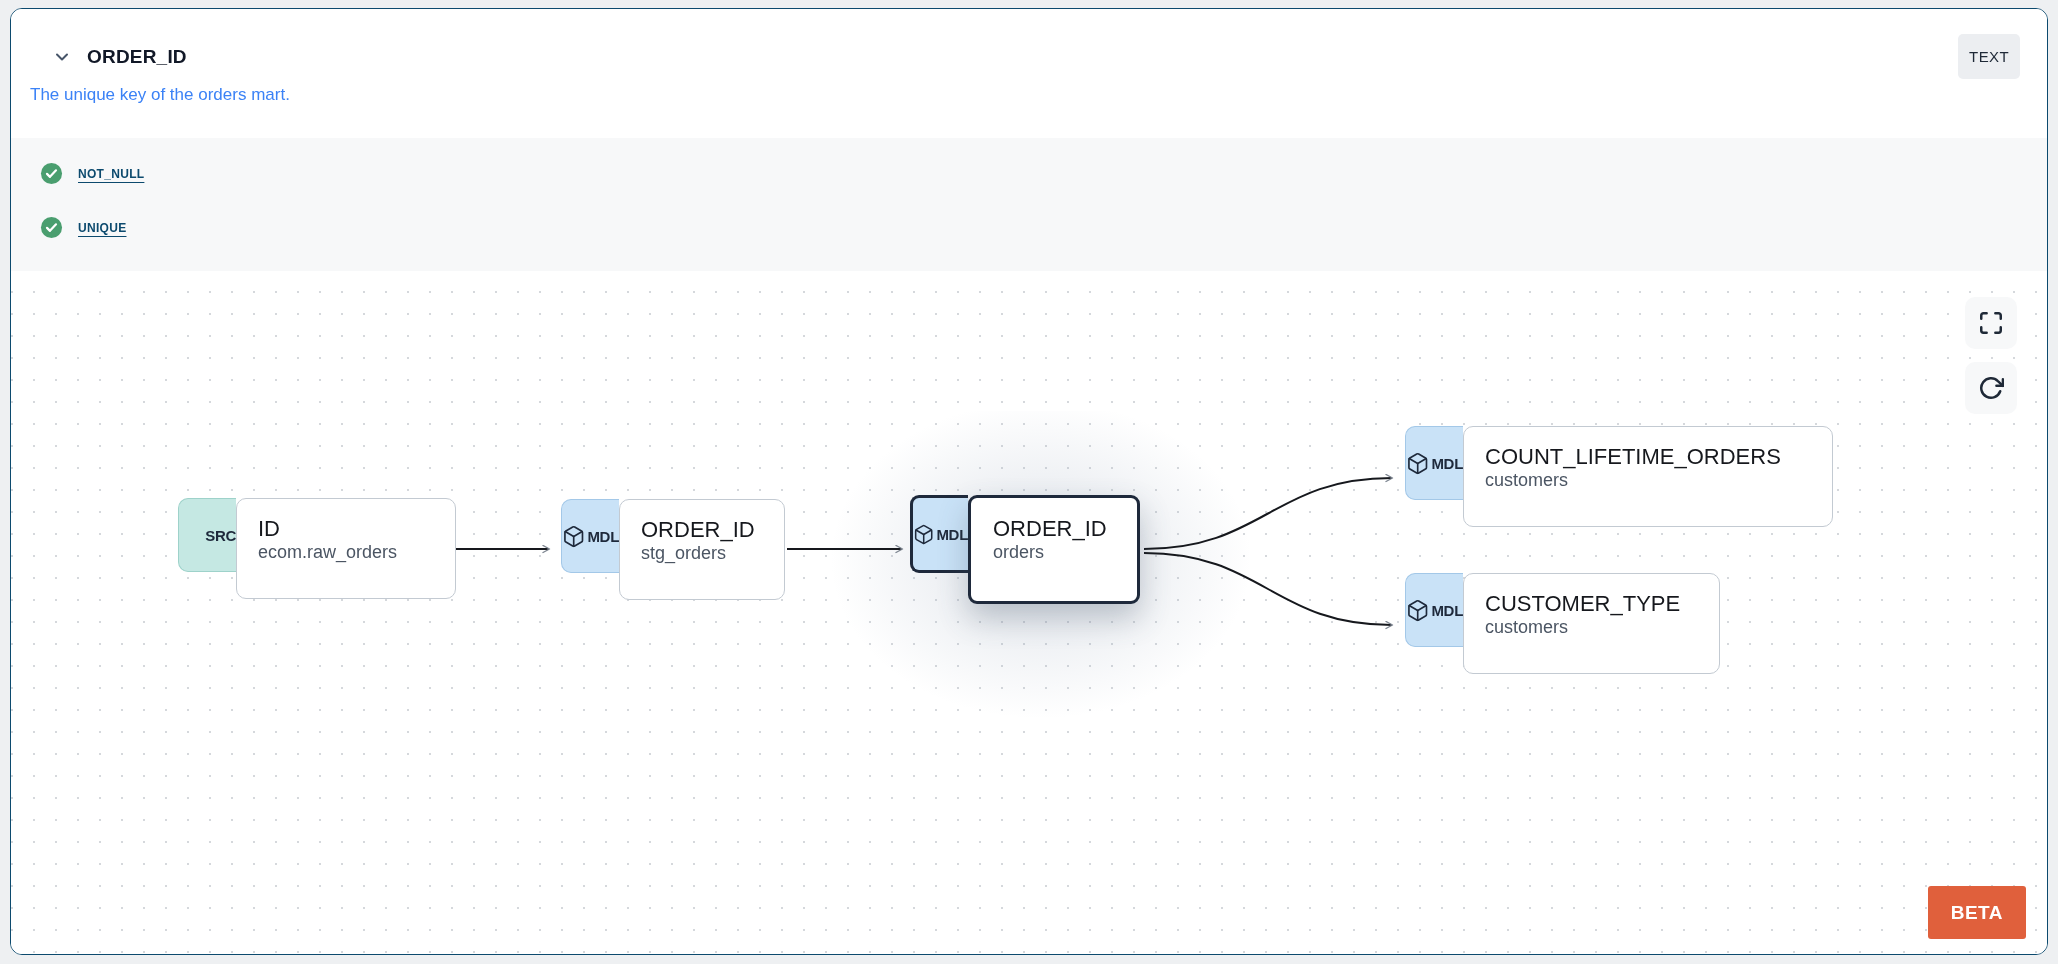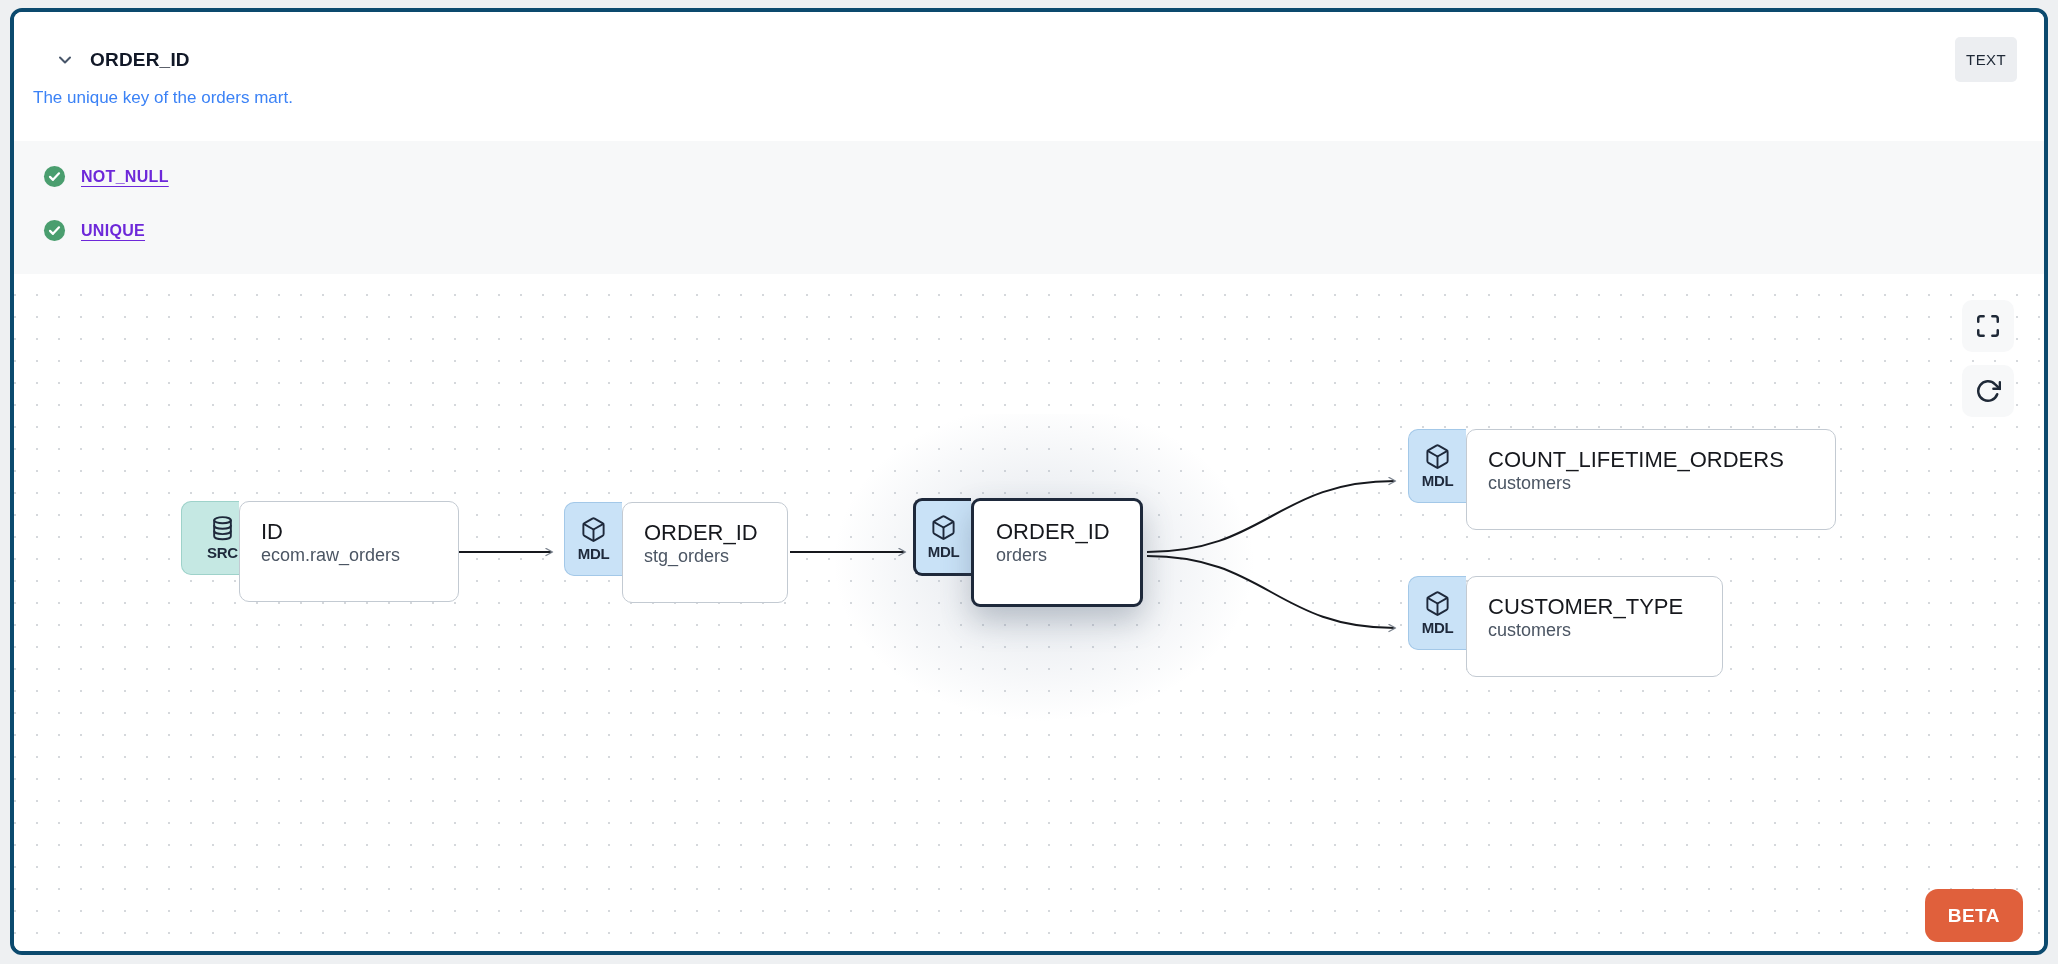--- a/index.html
+++ b/index.html
@@ -7,21 +7,21 @@
   body {
     font-family:"Liberation Sans", sans-serif;
     background:#eef0f2;
     color:#0f172a;
     overflow:hidden;
   }
   .card {
     position:absolute; left:10px; top:8px;
     width:2038px; height:947px;
     background:#ffffff;
-    border:4px solid #0c4a6e;
+    border:1px solid #0c4a6e;
     border-radius:12px;
     overflow:hidden;
   }
   
   .card-header { height:129px; padding:25px 27px 0 19px; background:#ffffff; }
   .header-row { display:flex; align-items:center; }
   .chevron-btn {
     width:24px; height:24px; margin-left:20px;
     display:flex; align-items:center; justify-content:center;
     background:none; border:none; cursor:pointer; color:#475569;
@@ -36,22 +36,22 @@
   .description { margin-top:6px; font-size:17px; color:#3b82f6; }
   
   .tests-section {
     height:133px; background:#f7f8f9;
     padding:24px 30px 0 29px;
     display:flex; flex-direction:column; gap:31px;
   }
   .test-row { display:flex; align-items:center; gap:15px; }
   .check-icon { width:23px; height:23px; flex:0 0 auto; }
   .test-link {
-    font-size:16px; font-weight:600; letter-spacing:.3px;
-    color:#6d28d9; text-decoration:underline;
+    font-size:12px; font-weight:600; letter-spacing:.3px;
+    color:#0c4a6e; text-decoration:underline;
     text-underline-offset:4px; cursor:pointer;
   }
   
   .canvas {
     position:relative; height:685px; background:#ffffff;
     background-image:radial-gradient(circle, #d5d8dc 1.3px, transparent 1.5px);
     background-size:22px 22px; background-position:12px 10px;
     overflow:hidden;
   }
   .edges { position:absolute; left:0; top:0; z-index:2; pointer-events:none; }
@@ -59,21 +59,21 @@
     position:absolute; left:790px; top:140px; width:480px; height:330px; z-index:1;
     background:radial-gradient(ellipse at 50% 45%, rgba(148,163,184,.30) 0%, rgba(148,163,184,0) 62%);
   }
   
   .node { position:absolute; display:flex; align-items:flex-start; z-index:3; cursor:pointer; }
   .node-badge {
     width:58px; height:74px; flex:0 0 auto;
     border:1px solid rgba(30,41,59,.25);
     border-right:none;
     border-radius:10px 0 0 10px;
-    display:flex; flex-direction:column; align-items:center; justify-content:center;
+    display:flex; align-items:center; justify-content:center;
     gap:2px; color:#1e293b;
   }
   .node-badge .badge-label { font-size:15px; font-weight:700; letter-spacing:-.3px; }
   .badge-src { background:#c5e8e3; border-color:#9ed2ca;padding-left:24px; }
   .badge-mdl { background:#c9e2f7; border-color:#a3c8e8; }
   .node-box {
     min-height:101px; background:#ffffff;
     border:1px solid #c3cad2; border-radius:10px;
     padding:17px 25px 19px 21px; white-space:nowrap;
   }
@@ -92,21 +92,21 @@
   .canvas-controls { position:absolute; right:30px; top:26px; display:flex; flex-direction:column; gap:13px; z-index:4; }
   .ctrl-btn {
     width:52px; height:52px; border:none; border-radius:10px;
     background:#f7f8f9; color:#1f2937; cursor:pointer;
     display:flex; align-items:center; justify-content:center;
   }
   .beta-badge {
     position:absolute; right:21px; bottom:17px; z-index:4;
     background:#e0603c; color:#ffffff;
     font-size:19px; font-weight:700; letter-spacing:.5px;
-    padding:17px 23px; border-radius:13px; line-height:1;
+    padding:17px 23px; border-radius:3px; line-height:1;
   }
 </style>
 </head>
 <body>
 
 <div class="card">
 
   <div class="card-header">
     <div class="header-row">
       <button class="chevron-btn">

